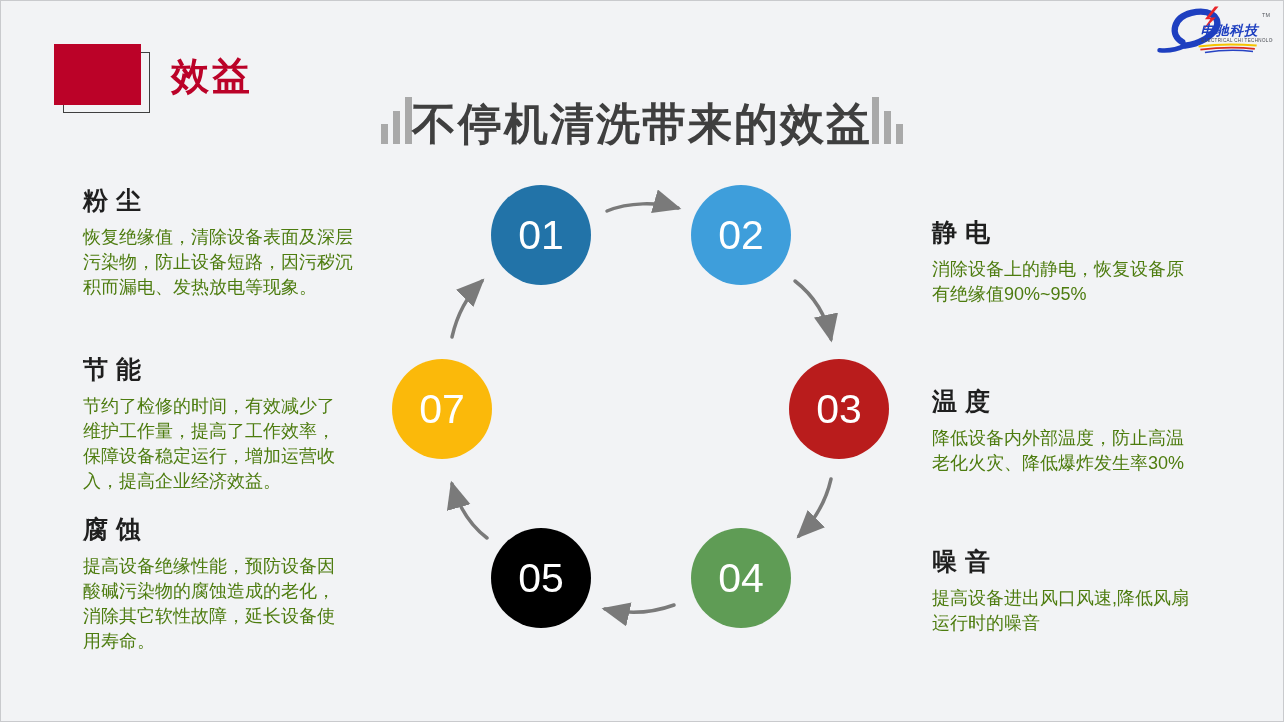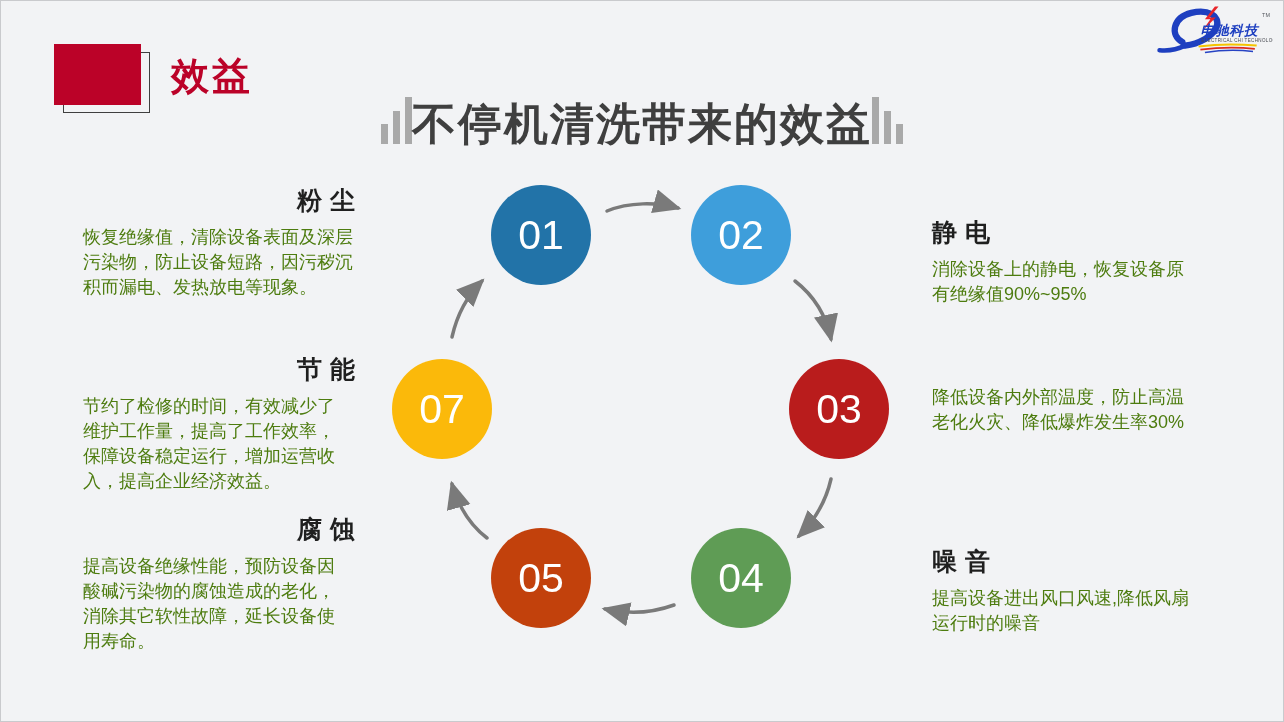--- a/index.html
+++ b/index.html
@@ -24,21 +24,21 @@
   
   .circle{position:absolute;width:100px;height:100px;border-radius:50%;
           display:flex;align-items:center;justify-content:center;}
   .circle span{color:#FFFFFF;font-size:41px;font-weight:400;}
   
   .arrows{position:absolute;left:0;top:0;width:1284px;height:722px;pointer-events:none;}
   
   .blk{position:absolute;width:272px;}
   .blk-r{position:absolute;width:268px;margin-top:32px;}
   .blk h3,.blk-r h3{margin:0 0 8px 0;font-size:25px;font-weight:800;color:#1F1F1F;letter-spacing:8px;}
-  .blk h3{text-align:right;margin-right:-8px;font-family:Liberation Serif, serif;}
+  .blk h3{text-align:left;margin-right:-8px;font-family:Liberation Serif, serif;}
   .blk p,.blk-r p{margin:0;font-size:18px;line-height:25px;color:#4d7c0f;white-space:pre-line;}
   .pos-l1{left:82px;top:183px;} .pos-l2{left:82px;top:352px;} .pos-l3{left:82px;top:512px;}
   .pos-r1{left:931px;top:183px;} .pos-r2{left:931px;top:352px;} .pos-r3{left:931px;top:512px;}
 </style>
 </head>
 <body>
 
 <div class="hdr-outline"></div>
 <div class="hdr-redbox" style="background: rgb(187, 2, 40);"></div>
 <div class="hdr-label" style="color: rgb(187, 2, 40);">效益</div>
@@ -94,21 +94,21 @@
   </div>
 <div class="circle" style="left: 690px; top: 184px; background: rgb(62, 158, 219);">
     <span>02</span>
   </div>
 <div class="circle" style="left: 788px; top: 358px; background: #b91c1c;">
     <span>03</span>
   </div>
 <div class="circle" style="left: 690px; top: 527px; background: rgb(95, 156, 85);">
     <span>04</span>
   </div>
-<div class="circle" style="left: 490px; top: 527px; background: #c2410c;">
+<div class="circle" style="left: 490px; top: 527px; background: #000000;">
     <span>05</span>
   </div>
 <div class="circle" style="left: 391px; top: 358px; background: rgb(251, 185, 10);">
     <span>07</span>
   </div>
 
 <div class="blk pos-l1">
   <h3>粉尘</h3>
   <p>恢复绝缘值，清除设备表面及深层
 污染物，防止设备短路，因污秽沉
@@ -128,20 +128,21 @@
 消除其它软性故障，延长设备使
 用寿命。</p>
 </div>
 
 <div class="blk-r pos-r1">
   <h3>静电</h3>
   <p>消除设备上的静电，恢复设备原
 有绝缘值90%~95%</p>
 </div>
 <div class="blk-r pos-r2">
+  <h3>温度</h3>
   <p>降低设备内外部温度，防止高温
 老化火灾、降低爆炸发生率30%</p>
 </div>
 <div class="blk-r pos-r3">
   <h3>噪音</h3>
   <p>提高设备进出风口风速,降低风扇
 运行时的噪音</p>
 </div>
 
 </body></html>

